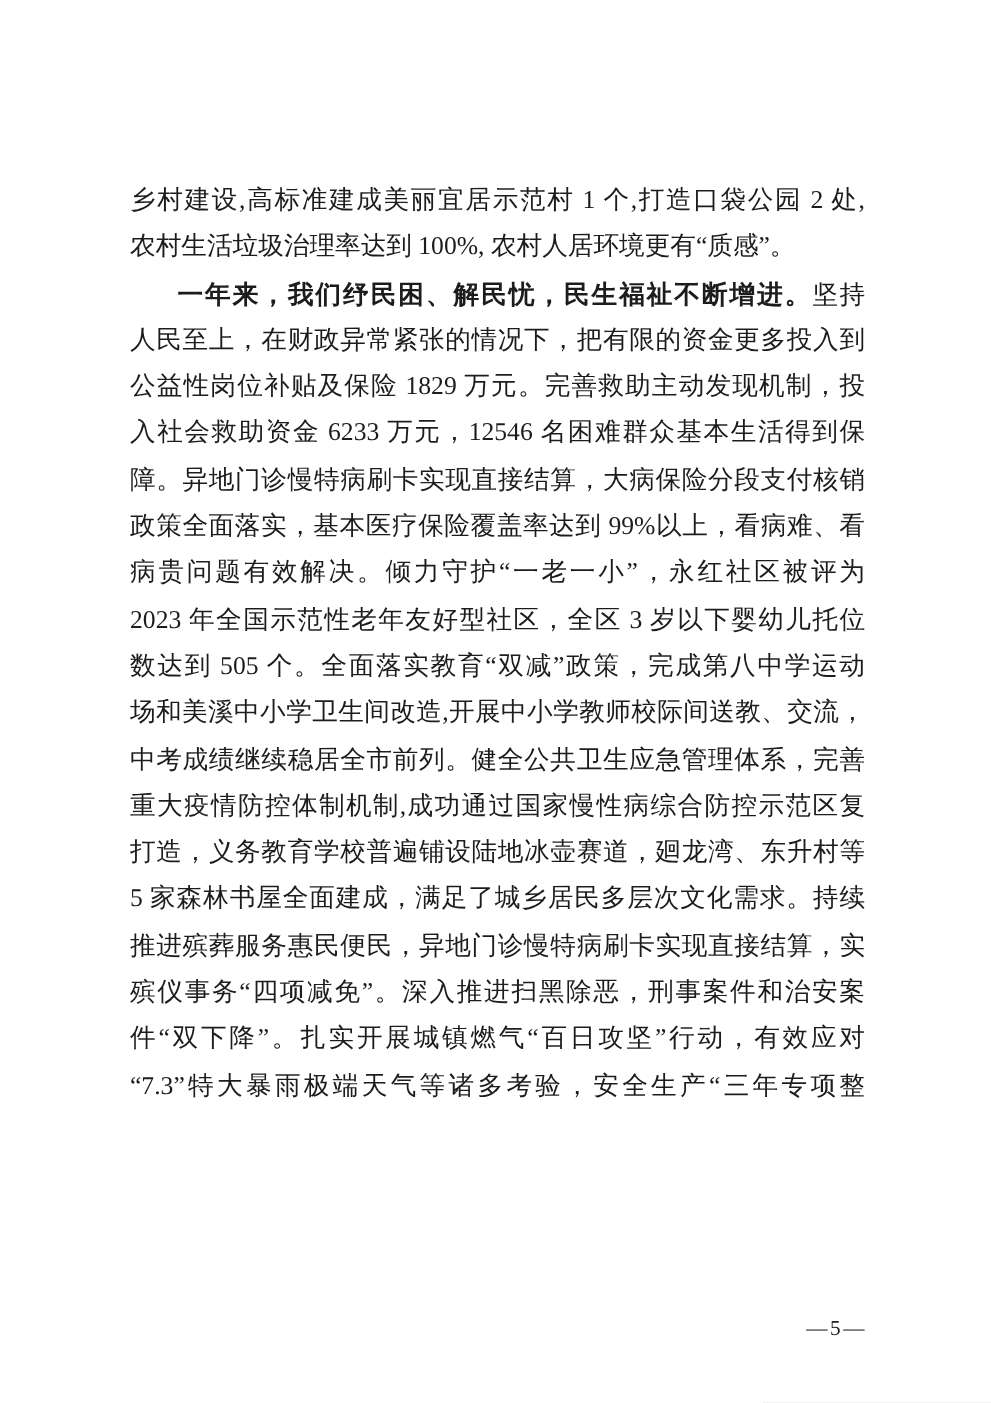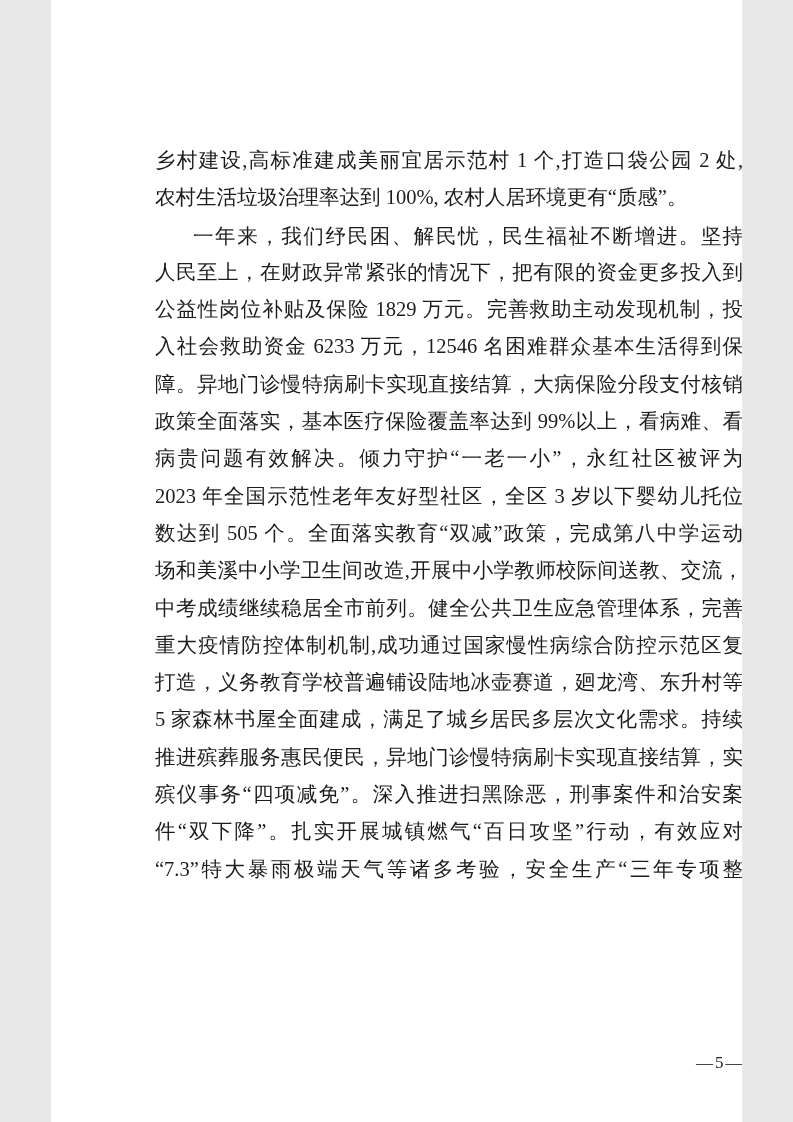--- a/index.html
+++ b/index.html
@@ -2,21 +2,21 @@
 <html><head>
 <meta charset="utf-8">
 <style>
   html, body {
     margin: 0;
     padding: 0;
     background: #e8e8e8;
   }
   .sheet {
     position: relative;
-    width: 691px;
+    width: 793px;
     height: 1122px;
     margin: 0 auto;
     background: #ffffff;
     color: #1c1c1c;
     font-family: "Liberation Serif", "DejaVu Serif", serif;
     overflow: hidden;
   }
   .text-block {
     position: absolute;
     left: 104px;
@@ -33,21 +33,21 @@
     white-space: normal;
   }
   .line.para-end {
     text-align-last: left;
   }
   .line.lead-line {
     text-indent: 38px;
   }
   .lead-bold {
     font-family: "Liberation Sans", "DejaVu Sans", sans-serif;
-    font-weight: 400;
+    font-weight: 700;
     letter-spacing: 0.5px;
   }
   .page-number {
     position: absolute;
     top: 1053px;
     left: 645px;
     width: 70px;
     font-size: 17px;
     letter-spacing: 2px;
     text-align: left;

